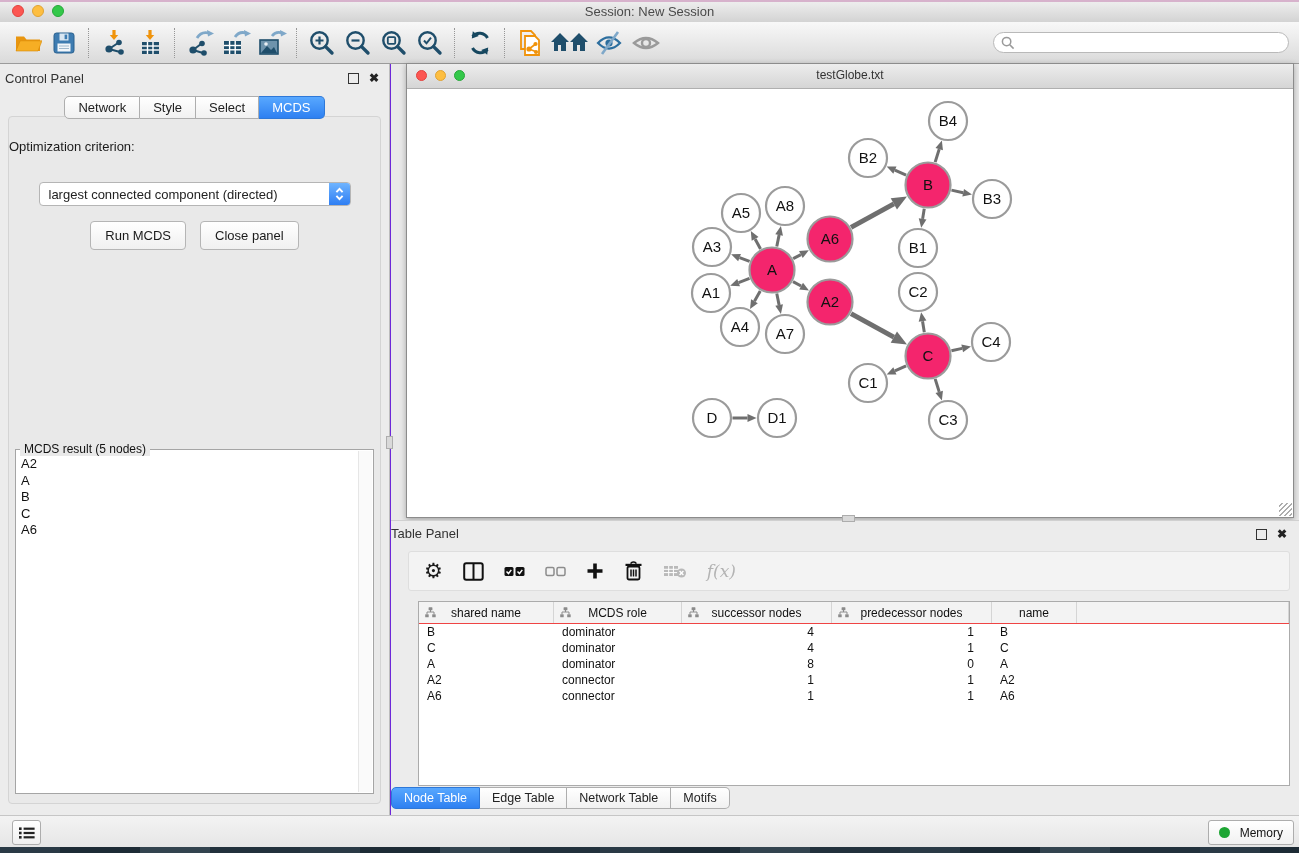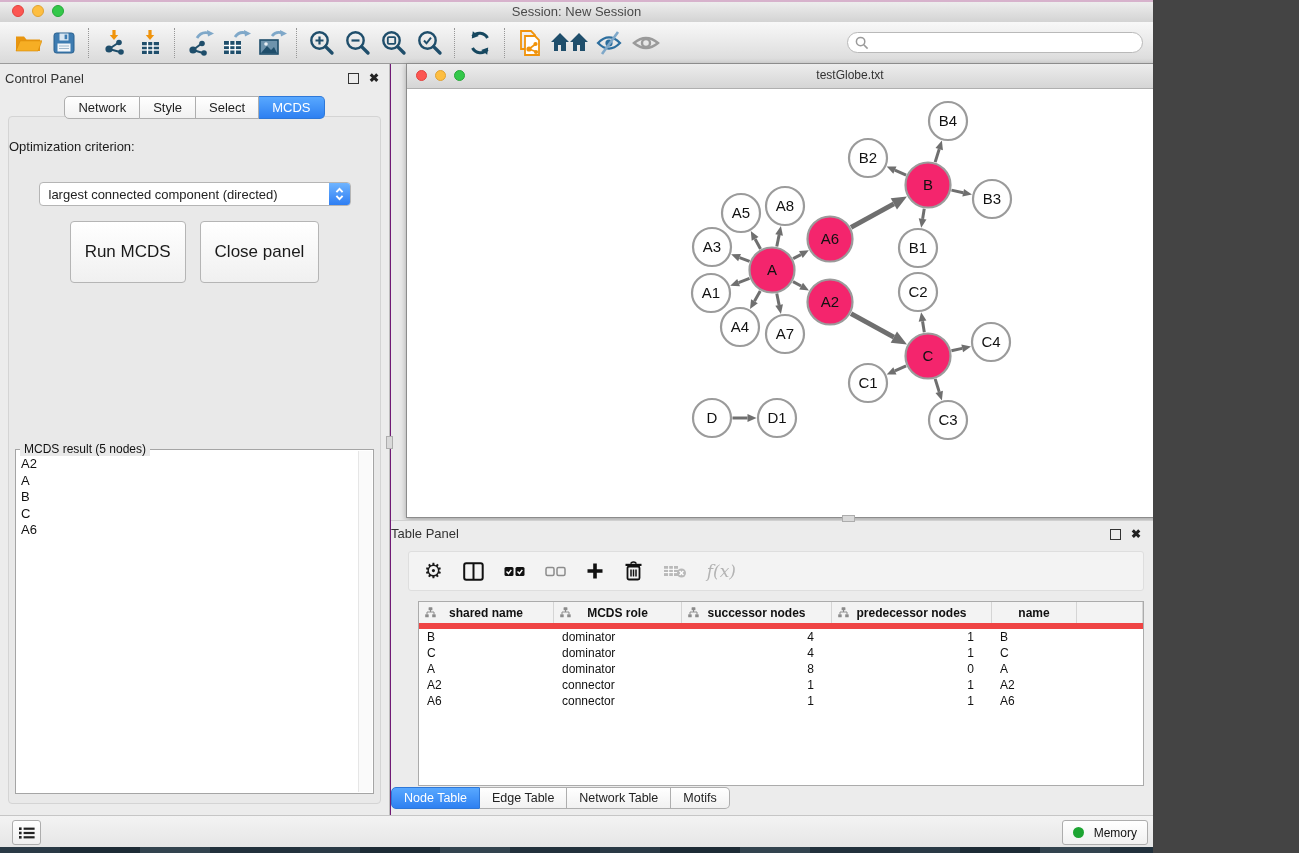--- a/index.html
+++ b/index.html
@@ -1,17 +1,17 @@
 <!DOCTYPE html>
 <html><head>
 <meta charset="utf-8">
 <style>
   html,body{margin:0;padding:0;background:#444;}
-  .app{position:relative;width:1153px;height:853px;font-family:"Liberation Sans",sans-serif;
-       background:#701a75;overflow:hidden;font-size:13px;color:#222;}
+  .app{position:relative;width:1299px;height:853px;font-family:"Liberation Sans",sans-serif;
+       background:#6d28d9;overflow:hidden;font-size:13px;color:#222;}
 
   
   .titlebar{position:absolute;top:0;left:0;right:0;height:22px;
     background:linear-gradient(#F0F0F0,#D3D3D3);border-bottom:1px solid #ABABAB;}
   .titlebar::before{content:"";position:absolute;top:0;left:0;right:0;height:2px;background:#D7B2CC;}
   .traffic{position:absolute;top:5px;display:flex;gap:8px;}
   .traffic .dot{width:12px;height:12px;border-radius:50%;}
   .dot.red{background:#FC5652;border:1px solid #E2423E;box-sizing:border-box;}
   .dot.yellow{background:#FDBE41;border:1px solid #E0A334;box-sizing:border-box;}
   .dot.green{background:#34C84A;border:1px solid #27A83A;box-sizing:border-box;}
@@ -44,21 +44,21 @@
   .tab.active{background:linear-gradient(#58A8FF,#2E80F1);border-color:#2E78D8;color:#FFF;}
   .cp-content{position:absolute;left:8px;right:8px;top:52px;bottom:12px;background:#E9E9E9;
     border:1px solid #D4D4D4;border-radius:4px;}
   .opt-label{margin-top:22px;text-align:left;font-size:13px;color:#1A1A1A;}
   .select-box{margin:28px auto 0;width:312px;height:24px;background:#FFF;border:1px solid #B5B5B5;
     border-radius:4px;display:flex;align-items:center;box-sizing:border-box;}
   .select-value{flex:1;padding-left:9px;font-size:13px;white-space:nowrap;overflow:hidden;}
   .select-stepper{width:21px;height:22px;border-radius:0 3px 3px 0;
     background:linear-gradient(#6FB4FF,#2E7EF3);display:flex;align-items:center;justify-content:center;}
   .cp-buttons{margin-top:15px;display:flex;justify-content:center;gap:14px;}
-  .push-btn{padding:20px 14px;font-size:17px;background:linear-gradient(#FFFFFF,#F0F0F0);
+  .push-btn{padding:6px 14px;font-size:13px;background:linear-gradient(#FFFFFF,#F0F0F0);
     border:1px solid #B5B5B5;border-radius:4px;color:#1A1A1A;cursor:default;}
   .result-fieldset{position:absolute;left:6px;right:6px;top:332px;bottom:9px;
     border:1px solid #A5A5A5;background:#FFF;}
   .result-legend{position:absolute;top:-8px;left:4px;background:#E9E9E9;padding:0 4px;font-size:12px;color:#111;}
   .result-list{position:absolute;left:2px;right:16px;top:6px;bottom:2px;overflow:hidden;
     font-size:13px;color:#111;padding-left:3px;}
   .result-list .row{line-height:16.5px;}
   .result-scroll{position:absolute;right:1px;top:1px;bottom:1px;width:13px;background:#FAFAFA;border-left:1px solid #E6E6E6;}
 
   
@@ -84,21 +84,21 @@
   .tp-header .panel-btns{right:12px;top:7px;}
   .tp-toolbar{position:absolute;left:17px;right:9px;top:30px;height:40px;background:#F3F3F3;
     border:1px solid #DEDEDE;border-radius:3px;display:flex;align-items:center;gap:20px;
     padding-left:15px;box-sizing:border-box;}
   .tp-tool{display:flex;align-items:center;justify-content:center;height:28px;cursor:default;}
   .gear-glyph{font-size:21px;color:#1A1A1A;line-height:22px;}
   .fx-glyph{font-family:"DejaVu Serif",serif;font-style:italic;font-size:17px;color:#B3B3B3;}
   .tp-table{position:absolute;left:27px;right:9px;top:80px;bottom:30px;background:#FFF;
     border:1px solid #ABABAB;overflow:hidden;}
   .t-row{display:grid;grid-template-columns:135px 128px 150px 160px 85px 1fr;}
-  .t-head{background:#F3F3F3;border-bottom:6px solid #ef4444;height:21px;font-weight:bold;}
+  .t-head{background:#F3F3F3;border-bottom:1px solid #ef4444;height:21px;}
   .t-head .t-cell{position:relative;border-right:1px solid #D5D5D5;font-size:12px;color:#111;
     display:flex;align-items:center;justify-content:center;}
   .t-head .hier{position:absolute;left:6px;top:5px;}
   .t-body .t-row{height:16px;}
   .t-cell{font-size:12px;color:#111;display:flex;align-items:center;box-sizing:border-box;
     white-space:nowrap;overflow:hidden;}
   .t-body .t-cell.left{padding-left:8px;}
   .t-body .t-cell.right{justify-content:flex-end;padding-right:18px;}
   .tp-tabs{position:absolute;bottom:7px;left:0;right:0;display:flex;justify-content:flex-start;}
   .tp-tabs .tab{font-size:12.5px;padding:3px 12px;}

